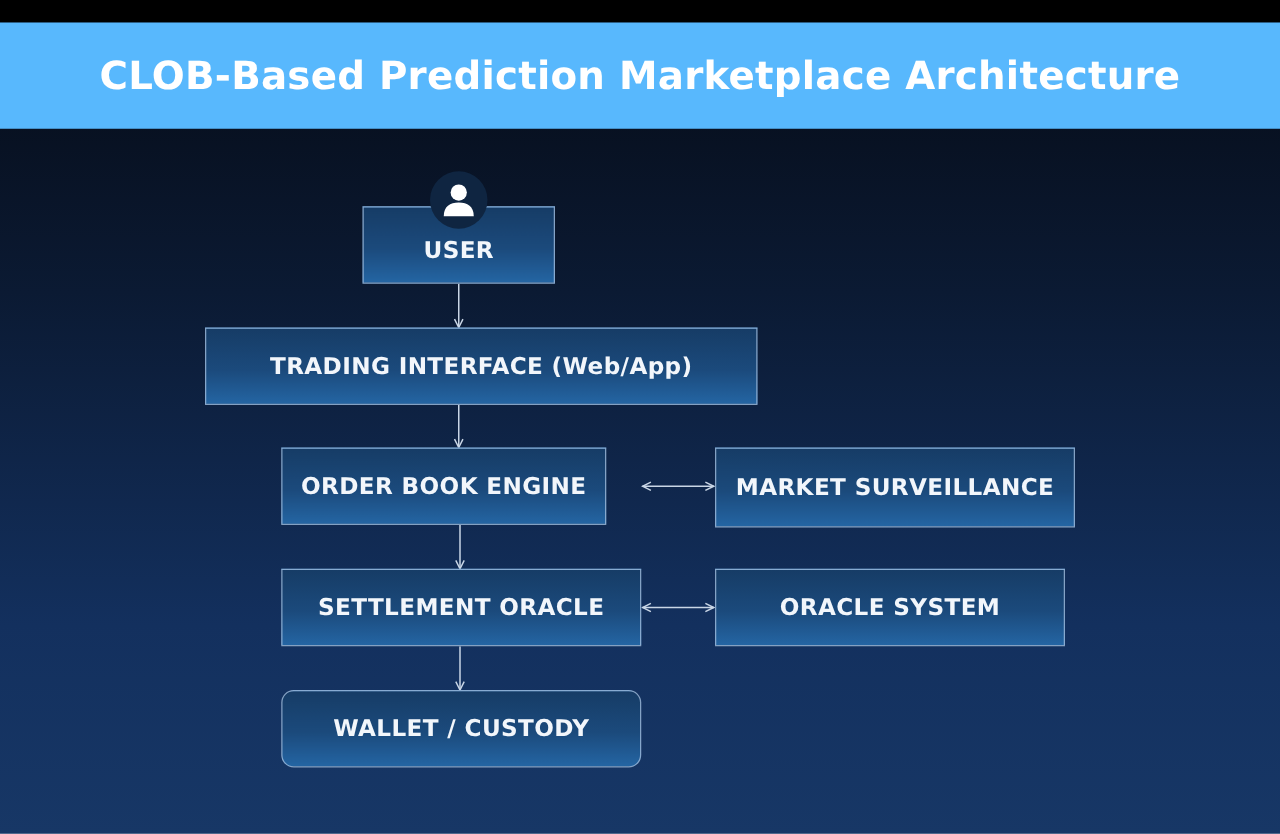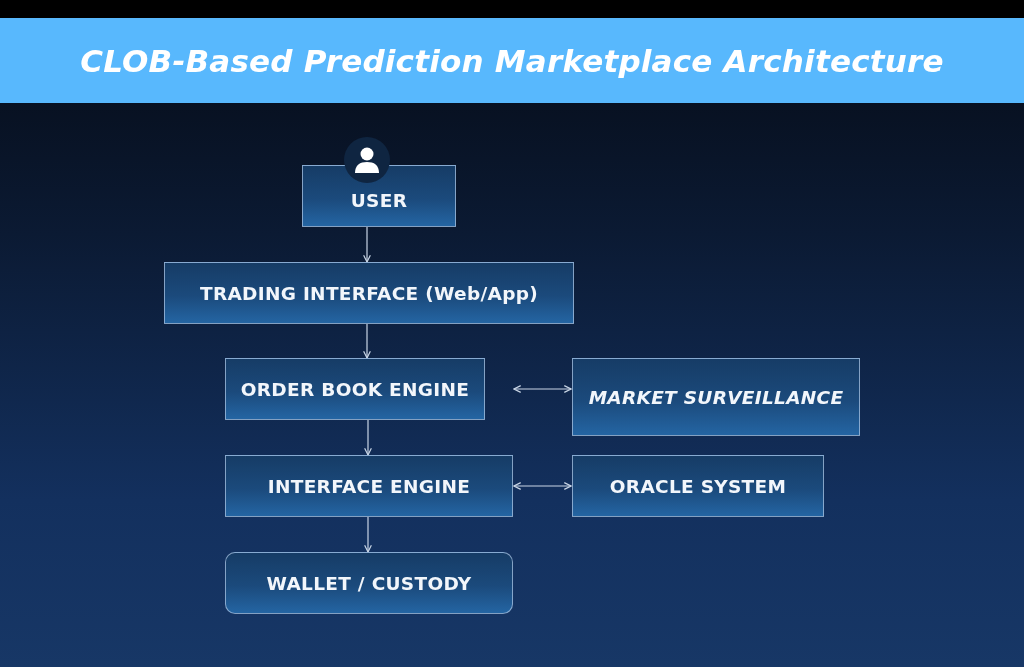--- a/index.html
+++ b/index.html
@@ -5,21 +5,21 @@
   html, body { margin: 0; padding: 0; }
   body {
     width: 1024px; height: 667px; position: relative; overflow: hidden;
     background: linear-gradient(180deg, #050a14 0%, #0b1a33 35%, #13305e 75%, #173766 100%);
     font-family: "Liberation Sans", "DejaVu Sans", sans-serif;
   }
   .topbar { position: absolute; left: 0; top: 0; width: 1024px; height: 18px; background: #000; }
   .title-banner {
     position: absolute; left: 0; top: 18px; width: 1024px; height: 85px;
     background: #58b8fd;
-    display: flex; align-items: center; justify-content: center; font-style: italic;
+    display: flex; align-items: center; justify-content: center;
   }
   .title-text {
     color: #ffffff; font-size: 31px; font-weight: bold; letter-spacing: 0.2px;
     font-family: "DejaVu Sans", sans-serif;
   }
   .node {
     position: absolute; box-sizing: border-box;
     border: 1.5px solid rgba(170, 195, 225, 0.75);
     background: linear-gradient(180deg, #163c66 0%, #1b4a7c 55%, #2465a3 100%);
     display: flex; align-items: center; justify-content: center;
@@ -52,46 +52,46 @@
   <g stroke="#c9d6e6" stroke-width="1.2" fill="none">
     <line x1="367" y1="227" x2="367" y2="262" marker-end="url(#arr)"></line>
     <line x1="367" y1="324" x2="367" y2="358" marker-end="url(#arr)"></line>
     <line x1="368" y1="420" x2="368" y2="455" marker-end="url(#arr)"></line>
     <line x1="368" y1="517" x2="368" y2="552" marker-end="url(#arr)"></line>
     <line x1="514" y1="389" x2="571" y2="389" marker-start="url(#arr)" marker-end="url(#arr)"></line>
     <line x1="514" y1="486" x2="571" y2="486" marker-start="url(#arr)" marker-end="url(#arr)"></line>
   </g>
 </svg>
 
-<div class="node user-node" style="left:290px; top:165px; width:154px; height:62px;margin-left:12px;">
+<div class="node user-node" style="left:290px; top:165px; width:154px; height:62px;">
   <span>USER</span>
 </div>
 
 <div class="avatar">
   <svg width="26" height="28" viewBox="0 0 26 28">
     <circle cx="13" cy="8" r="6.5" fill="#ffffff"></circle>
     <path d="M1,27 C1,19 6,16 13,16 C20,16 25,19 25,27 Z" fill="#ffffff"></path>
   </svg>
 </div>
 
-<div class="node" style="left:164px; top:262px; width:410px; height:62px;">
+<div class="node" style="left:164px; top:262px; width:442px; height:62px;">
   <span>TRADING INTERFACE (Web/App)</span>
 </div>
 
 <div class="node" style="left:225px; top:358px; width:260px; height:62px;">
   <span>ORDER BOOK ENGINE</span>
 </div>
 
-<div class="node" style="left:572px; top:358px; width:288px; height:78px;font-style:italic;">
+<div class="node" style="left:572px; top:358px; width:288px; height:64px;">
   <span>MARKET SURVEILLANCE</span>
 </div>
 
 <div class="node" style="left:225px; top:455px; width:288px; height:62px;">
-  <span>INTERFACE ENGINE</span>
+  <span>SETTLEMENT ORACLE</span>
 </div>
 
-<div class="node" style="left:572px; top:455px; width:252px; height:62px;">
+<div class="node" style="left:572px; top:455px; width:280px; height:62px;">
   <span>ORACLE SYSTEM</span>
 </div>
 
 <div class="node" style="left:225px; top:552px; width:288px; height:62px;border-radius:10px;">
   <span>WALLET / CUSTODY</span>
 </div>
 
 </body></html>

